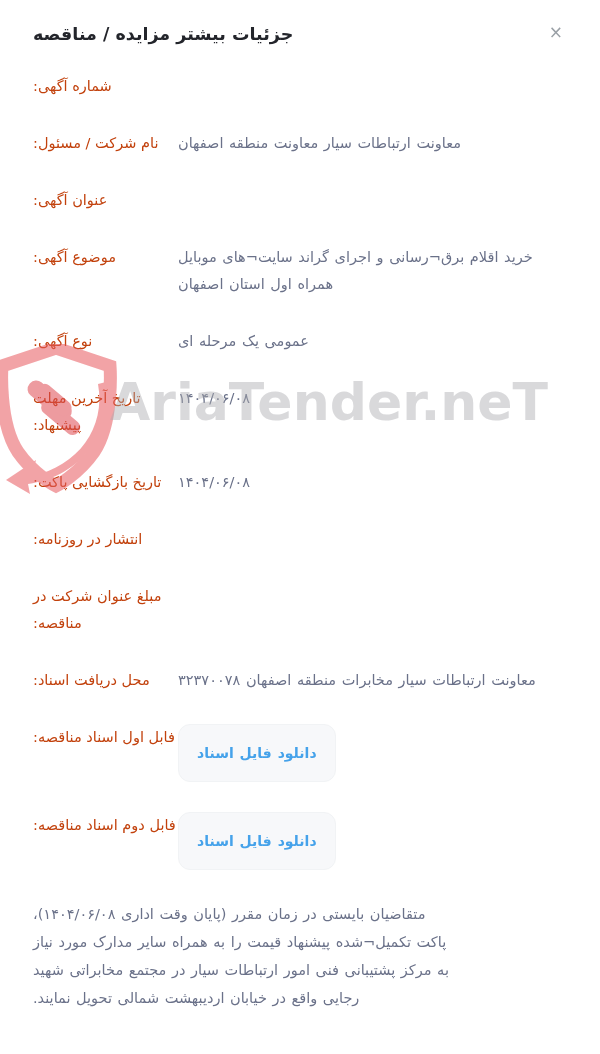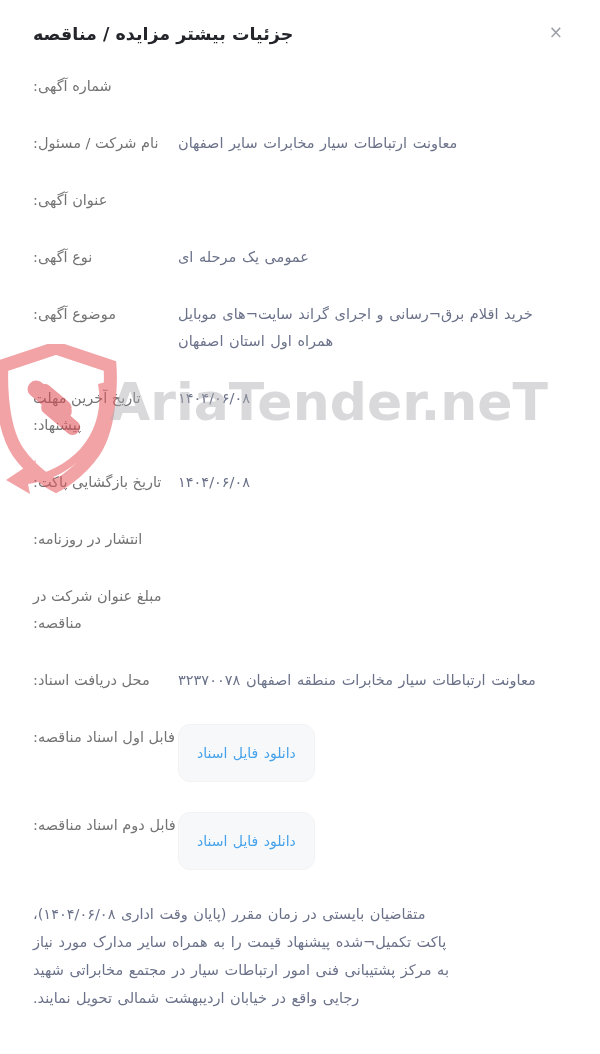--- a/index.html
+++ b/index.html
@@ -25,34 +25,34 @@
     padding:2px 4px;user-select:none;font-weight:400;
   }
   
   .rows{position:relative;z-index:1;}
   .row{
     display:flex;align-items:flex-start;margin-bottom:30px;
   }
   .row-label{
     flex:0 0 145px;max-width:145px;
     direction:rtl;text-align:left;
-    color:#737373;font-size:14.5px;line-height:27px;
+    color:#c2410c;font-size:14.5px;line-height:27px;
   }
   .row-value{
     flex:1 1 auto;max-width:420px;
     direction:rtl;text-align:left;
     color:#6a7189;font-size:14.5px;line-height:27px;
     word-spacing:1px;
   }
   .row-value.empty{min-height:27px;}
   .dl-btn{
     display:inline-block;background:#f7f8fa;border:1px solid #f1f3f5;
     border-radius:12px;padding:19px 18px;min-width:96px;text-align:center;
     color:#45a2ea;font-size:14px;cursor:pointer;
-    direction:rtl;line-height:18px;
+    direction:rtl;line-height:18px;font-weight:bold;
   }
   .note{line-height:28px;}
   
   .watermark{
     position:absolute;left:0;top:344px;width:600px;height:155px;
     z-index:5;pointer-events:none;
   }
   .wm-text{
     position:absolute;left:110px;top:28px;width:490px;
     font-size:52px;font-weight:bold;letter-spacing:0px;
@@ -72,35 +72,35 @@
   </div>
 
   <div class="rows">
 
     <div class="row">
       <div class="row-label">شماره آگهی:</div>
     </div>
 
     <div class="row">
       <div class="row-label">نام شرکت / مسئول:</div>
-      <div class="row-value">معاونت ارتباطات سیار مخابرات سایر اصفهان</div>
+      <div class="row-value">معاونت ارتباطات سیار معاونت منطقه اصفهان</div>
     </div>
 
     <div class="row">
       <div class="row-label">عنوان آگهی:</div>
     </div>
 
     <div class="row">
-      <div class="row-label">نوع آگهی:</div>
-      <div class="row-value">عمومی یک مرحله ای</div>
+      <div class="row-label">موضوع آگهی:</div>
+      <div class="row-value">خرید اقلام برق¬رسانی و اجرای گراند سایت¬های موبایل همراه اول استان اصفهان</div>
     </div>
 
     <div class="row">
-      <div class="row-label">موضوع آگهی:</div>
-      <div class="row-value">خرید اقلام برق¬رسانی و اجرای گراند سایت¬های موبایل همراه اول استان اصفهان</div>
+      <div class="row-label">نوع آگهی:</div>
+      <div class="row-value">عمومی یک مرحله ای</div>
     </div>
 
     <div class="row">
       <div class="row-label">تاریخ آخرین مهلت پیشنهاد:</div>
       <div class="row-value">۱۴۰۴/۰۶/۰۸</div>
     </div>
 
     <div class="row">
       <div class="row-label">تاریخ بازگشایی پاکت:</div>
       <div class="row-value">۱۴۰۴/۰۶/۰۸</div>

